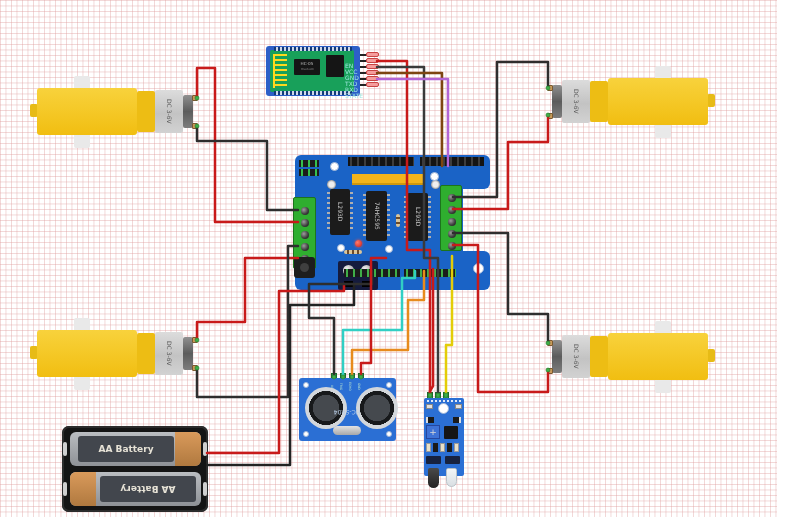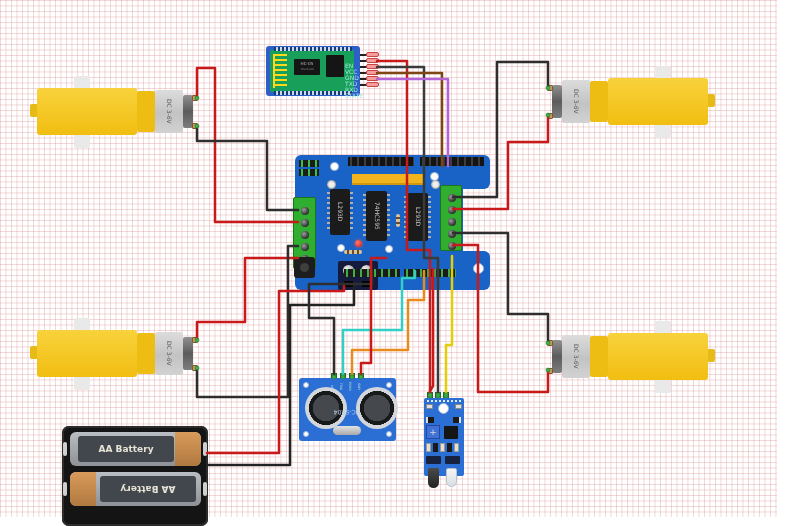--- a/index.html
+++ b/index.html
@@ -238,21 +238,21 @@
     <div class="abs" style="left:9px;top:53px;width:5px;height:9px;background:#1a1a1a;"></div>
     <div class="abs" style="left:16px;top:53px;width:5px;height:9px;background:#e8e0c8;border:1px solid #999;box-sizing:border-box;"></div>
     <div class="abs" style="left:23px;top:53px;width:5px;height:9px;background:#1a1a1a;"></div>
     <div class="abs" style="left:30px;top:53px;width:5px;height:9px;background:#e8e0c8;border:1px solid #999;box-sizing:border-box;"></div>
     <div class="abs" style="left:2px;top:66px;width:15px;height:8px;background:#17223f;border-radius:1px;"></div>
     <div class="abs" style="left:21px;top:66px;width:15px;height:8px;background:#17223f;border-radius:1px;"></div>
     <div class="abs" style="left:4px;top:78px;width:11px;height:20px;background:linear-gradient(180deg,#4a4a4a,#222);border-radius:2px 2px 6px 6px;"></div>
     <div class="abs" style="left:22px;top:78px;width:11px;height:19px;background:linear-gradient(180deg,#f2f5f7,#d9dfe3);border:1px solid #b9c2c8;box-sizing:border-box;border-radius:2px 2px 6px 6px;"></div>
   </div>
 
-  <div class="abs" style="left:62px;top:426px;width:146px;height:100px;background:#141414;border-radius:7px;box-shadow:inset 0 0 0 2px #2c2c2c;">
+  <div class="abs" style="left:62px;top:426px;width:146px;height:86px;background:#141414;border-radius:7px;box-shadow:inset 0 0 0 2px #2c2c2c;">
 
     <div class="abs" style="left:8px;top:6px;width:131px;height:34px;border-radius:6px;background:linear-gradient(180deg,#babdc1,#8e9196);">
       <div class="abs" style="left:105px;top:0;width:26px;height:34px;border-radius:0 6px 6px 0;background:linear-gradient(180deg,#d99a5b,#b0793f);"></div>
       <div class="abs" style="left:8px;top:4px;width:96px;height:26px;border-radius:3px;background:#42464d;text-align:center;line-height:26px;font-size:9px;font-weight:bold;color:#e6e2d6;">AA Battery</div>
     </div>
 
     <div class="abs" style="left:8px;top:46px;width:131px;height:34px;border-radius:6px;background:linear-gradient(180deg,#babdc1,#8e9196);">
       <div class="abs" style="left:0;top:0;width:26px;height:34px;border-radius:6px 0 0 6px;background:linear-gradient(180deg,#d99a5b,#b0793f);"></div>
       <div class="abs" style="left:30px;top:4px;width:96px;height:26px;border-radius:3px;background:#42464d;text-align:center;line-height:26px;font-size:9px;font-weight:bold;color:#e6e2d6;transform:rotate(180deg);">AA Battery</div>
     </div>

